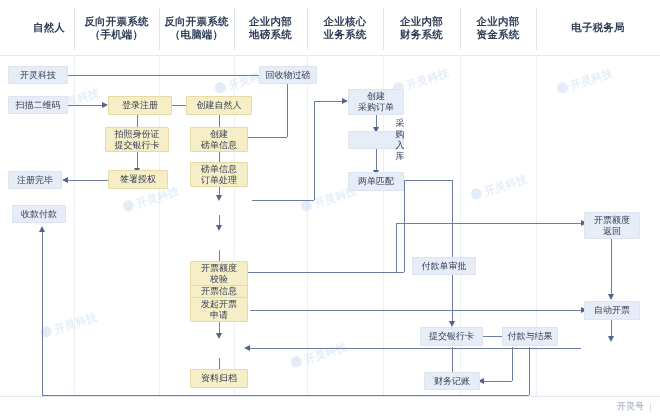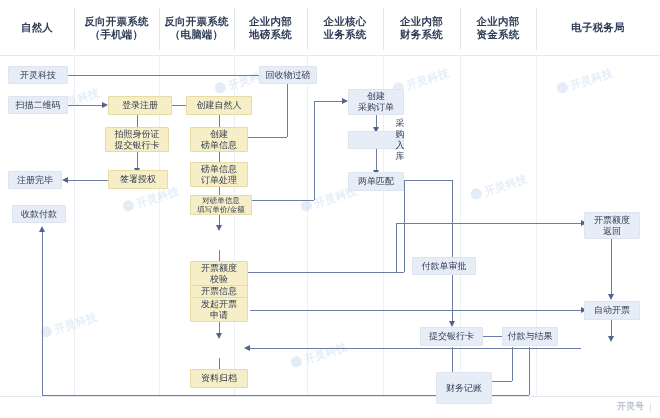--- a/index.html
+++ b/index.html
@@ -123,21 +123,21 @@
     gap:5px;
   }
   .footer .brand{ color:#b9c2d0; font-weight:bold; }
   .footer .sep{ color:#d2d8e2; }
 </style>
 </head>
 <body>
 
 <div id="canvas">
 
-  <div class="lane-head" style="left:0px;width:74px;">自然人</div>
+  <div class="lane-head" style="left:12px;width:74px;">自然人</div>
   <div class="lane-head" style="left:74px;width:85px;">反向开票系统
 （手机端）</div>
   <div class="lane-head" style="left:159px;width:75px;">反向开票系统
 （电脑端）</div>
   <div class="lane-head" style="left:234px;width:73px;">企业内部
 地磅系统</div>
   <div class="lane-head" style="left:307px;width:76px;">企业核心
 业务系统</div>
   <div class="lane-head" style="left:383px;width:77px;">企业内部
 财务系统</div>
@@ -281,40 +281,38 @@
   <div class="node yellow" style="left:108px;top:96px;width:64px;height:19px;">登录注册</div>
   <div class="node yellow" style="left:105px;top:127px;width:64px;height:25px;">拍照身份证
 提交银行卡</div>
   <div class="node yellow" style="left:108px;top:170px;width:60px;height:19px;">签署授权</div>
 
   <div class="node yellow" style="left:186px;top:96px;width:66px;height:19px;">创建自然人</div>
   <div class="node yellow" style="left:190px;top:127px;width:58px;height:25px;">创建
 磅单信息</div>
   <div class="node yellow" style="left:190px;top:162px;width:58px;height:25px;">磅单信息
 订单处理</div>
-  <div class="node yellow small" style="left:190px;top:195px;width:62px;height:20px;">对磅单信息
-填写单价/金额</div>
   <div class="node yellow" style="left:190px;top:225px;width:58px;height:25px;margin-top:48px;">预制
 开票信息</div>
   <div class="node yellow" style="left:190px;top:261px;width:58px;height:25px;">开票额度
 校验</div>
   <div class="node yellow" style="left:190px;top:297px;width:58px;height:25px;">发起开票
 申请</div>
   <div class="node yellow" style="left:190px;top:369px;width:58px;height:19px;">资料归档</div>
 
   <div class="node blue" style="left:259px;top:66px;width:58px;height:18px;">回收物过磅</div>
 
   <div class="node blue" style="left:348px;top:89px;width:56px;height:26px;">创建
 采购订单</div>
   <div class="node blue" style="left:348px;top:131px;width:56px;height:18px;padding-left:48px;">采购入库</div>
   <div class="node blue" style="left:348px;top:172px;width:56px;height:19px;">两单匹配</div>
 
   <div class="node blue" style="left:412px;top:257px;width:64px;height:18px;">付款单审批</div>
   <div class="node blue" style="left:420px;top:327px;width:63px;height:19px;">提交银行卡</div>
-  <div class="node blue" style="left:424px;top:372px;width:56px;height:32px;margin-left:12px;">财务记账</div>
+  <div class="node blue" style="left:424px;top:372px;width:56px;height:18px;">财务记账</div>
 
   <div class="node blue" style="left:502px;top:327px;width:56px;height:19px;">付款与结果</div>
 
   <div class="node blue" style="left:584px;top:212px;width:56px;height:27px;">开票额度
 返回</div>
   <div class="node blue" style="left:584px;top:301px;width:56px;height:19px;">自动开票</div>
 
   <div class="footer">
     <span class="brand">开灵号</span>
     <span class="sep">|</span>

